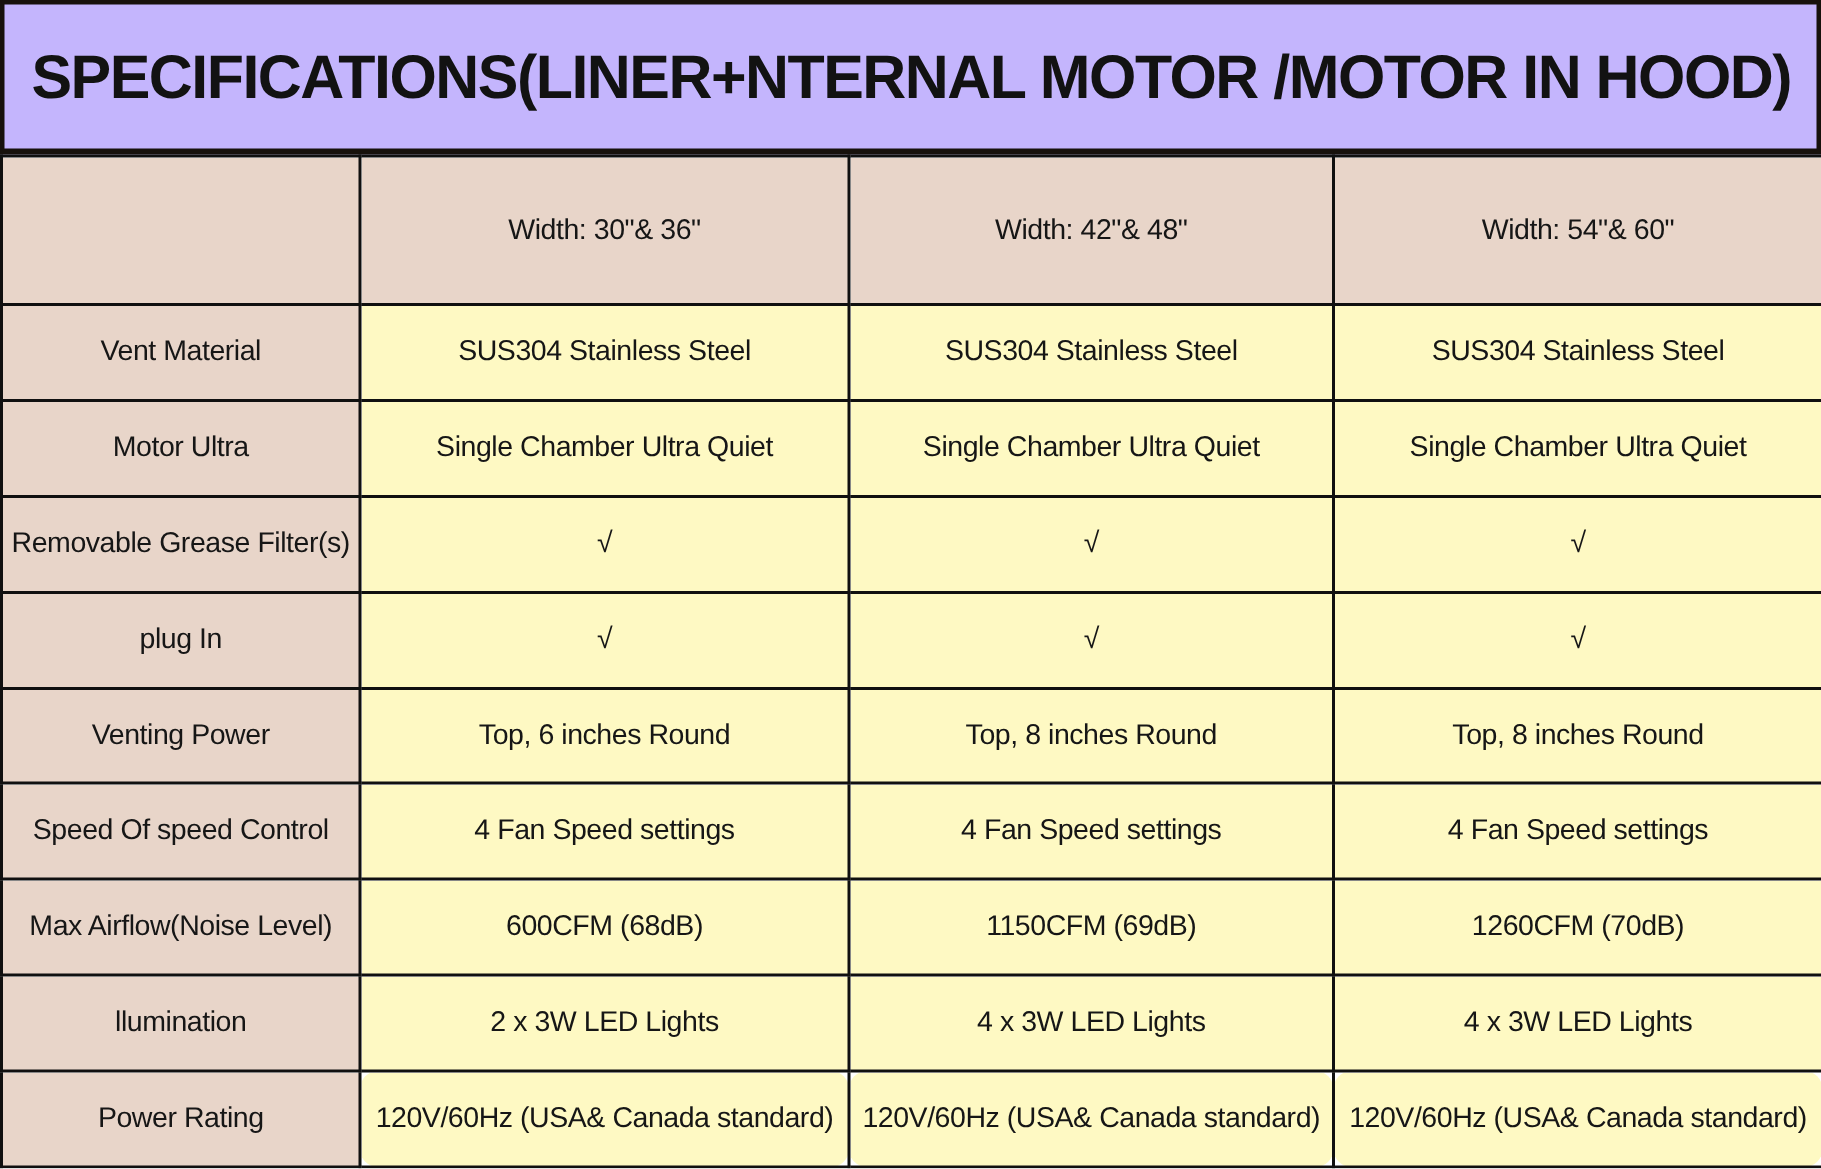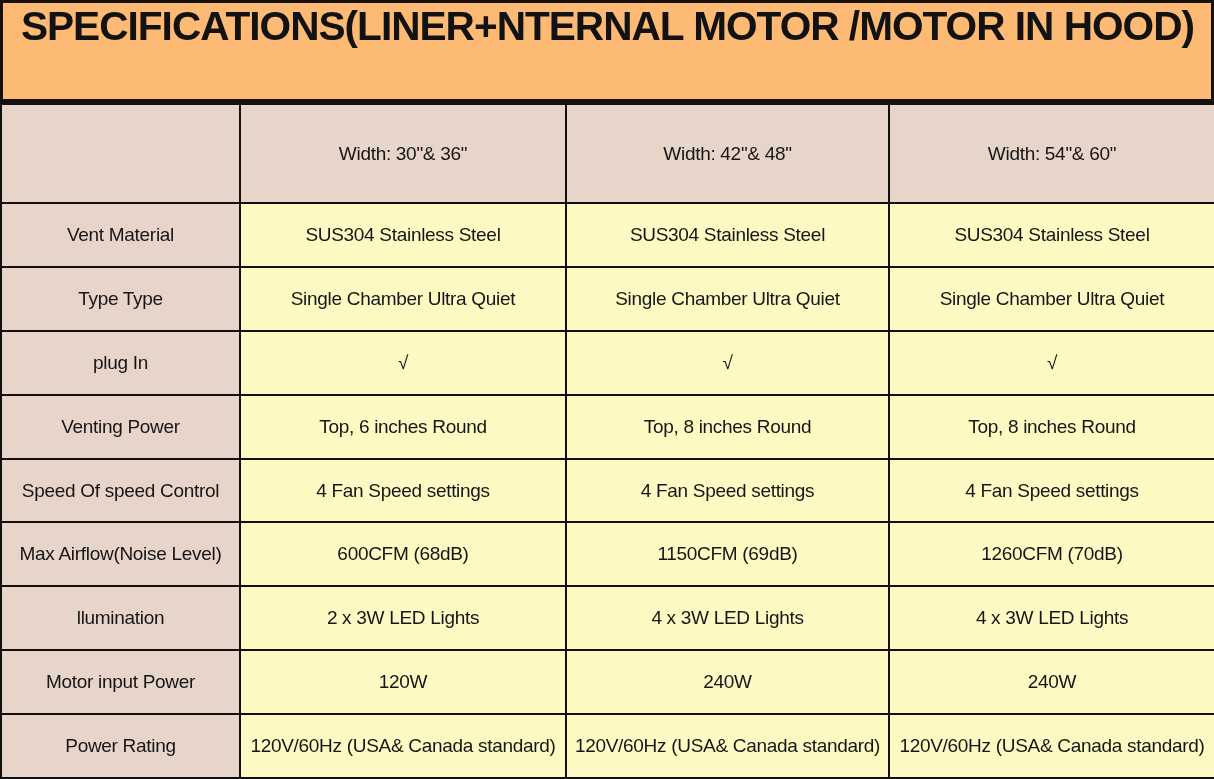--- a/index.html
+++ b/index.html
@@ -11,24 +11,25 @@
   .screen {
     position: relative;
     width: 1214px;
     height: 779px;
     overflow: hidden;
     background: #ffffff;
   }
   .banner {
     box-sizing: border-box;
     height: 103px;
-    background: #fdba74;
+    background: #c4b5fd;
     border: 3px solid #17110c;
     border-bottom-width: 4px;
     display: flex;
+    align-items: center;
     justify-content: center;
   }
   .banner-title {
     font-size: 41px;
     font-weight: 700;
     letter-spacing: -1px;
     color: #121212;
     white-space: nowrap;
     transform: scaleX(0.99);
   }
@@ -57,21 +58,21 @@
     overflow: hidden;
     white-space: nowrap;
   }
   .label-bg { background: #e8d5c9; }
   .value-bg { background: #fef9c3; }
   td.check-cell {
     font-size: 34px;
     font-weight: 400;
     padding-bottom: 6px;
   }
-  td.small-text { font-size: 18.5px; letter-spacing: -0.5px; }
+  td.small-text { font-size: 18.5px; letter-spacing: -0.5px; border-radius: 12px; }
 </style>
 </head>
 <body>
 
 <div class="screen">
 
   <div class="banner">
     <div class="banner-title">SPECIFICATIONS(LINER+NTERNAL MOTOR /MOTOR IN HOOD)</div>
   </div>
 
@@ -92,26 +93,32 @@
     </tr>
 
     <tr class="data-row">
       <td class="label-bg">Vent Material</td>
       <td class="value-bg">SUS304 Stainless Steel</td>
       <td class="value-bg">SUS304 Stainless Steel</td>
       <td class="value-bg">SUS304 Stainless Steel</td>
     </tr>
 
     <tr class="data-row">
-      <td class="label-bg">Type Type</td>
+      <td class="label-bg">Motor Ultra</td>
       <td class="value-bg">Single Chamber Ultra Quiet</td>
       <td class="value-bg">Single Chamber Ultra Quiet</td>
       <td class="value-bg">Single Chamber Ultra Quiet</td>
     </tr>
 
+    <tr class="data-row">
+      <td class="label-bg">Removable Grease Filter(s)</td>
+      <td class="value-bg check-cell">√</td>
+      <td class="value-bg check-cell">√</td>
+      <td class="value-bg check-cell">√</td>
+    </tr>
 
     <tr class="data-row">
       <td class="label-bg">plug In</td>
       <td class="value-bg check-cell">√</td>
       <td class="value-bg check-cell">√</td>
       <td class="value-bg check-cell">√</td>
     </tr>
 
     <tr class="data-row">
       <td class="label-bg">Venting Power</td>
@@ -134,26 +141,20 @@
       <td class="value-bg">1260CFM (70dB)</td>
     </tr>
 
     <tr class="data-row">
       <td class="label-bg">llumination</td>
       <td class="value-bg">2 x 3W LED Lights</td>
       <td class="value-bg">4 x 3W LED Lights</td>
       <td class="value-bg">4 x 3W LED Lights</td>
     </tr>
 
-    <tr class="data-row">
-      <td class="label-bg">Motor input Power</td>
-      <td class="value-bg">120W</td>
-      <td class="value-bg">240W</td>
-      <td class="value-bg">240W</td>
-    </tr>
 
     <tr class="data-row">
       <td class="label-bg">Power Rating</td>
       <td class="value-bg small-text">120V/60Hz (USA&amp; Canada standard)</td>
       <td class="value-bg small-text">120V/60Hz (USA&amp; Canada standard)</td>
       <td class="value-bg small-text">120V/60Hz (USA&amp; Canada standard)</td>
     </tr>
 
   </tbody>
     </table>

